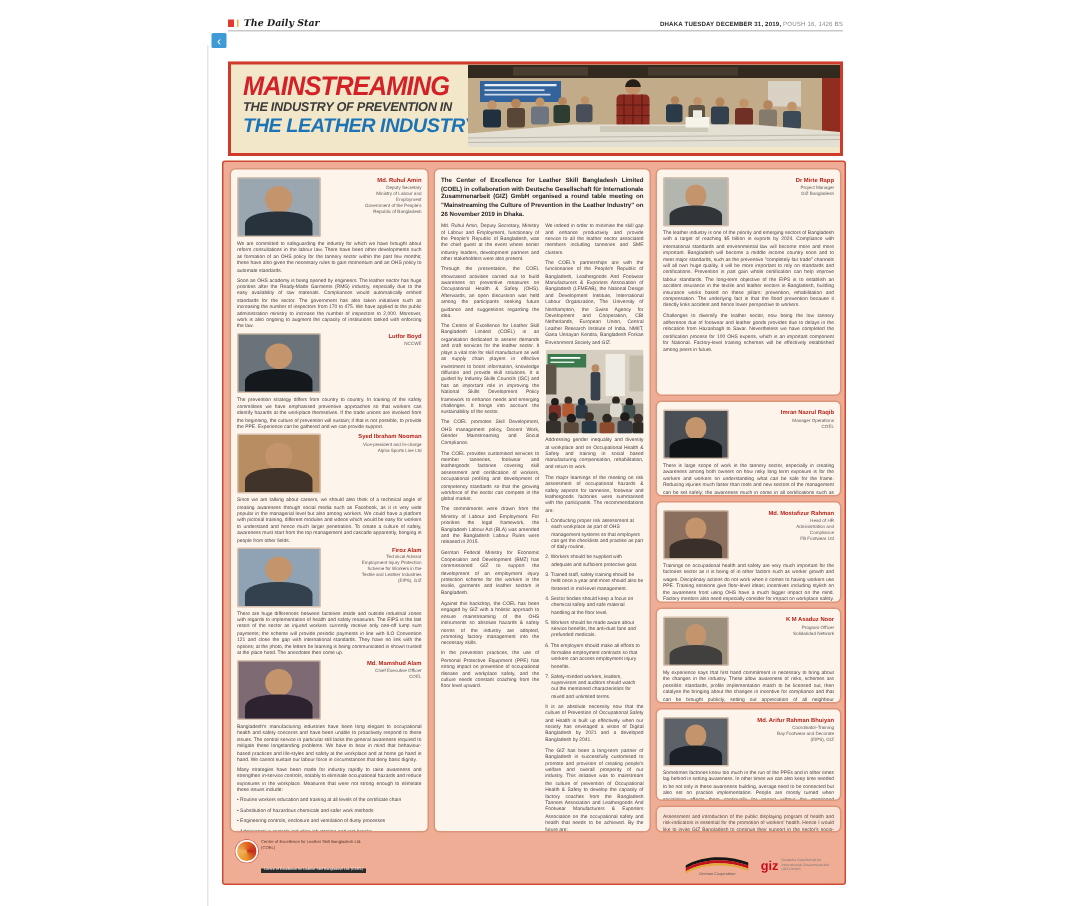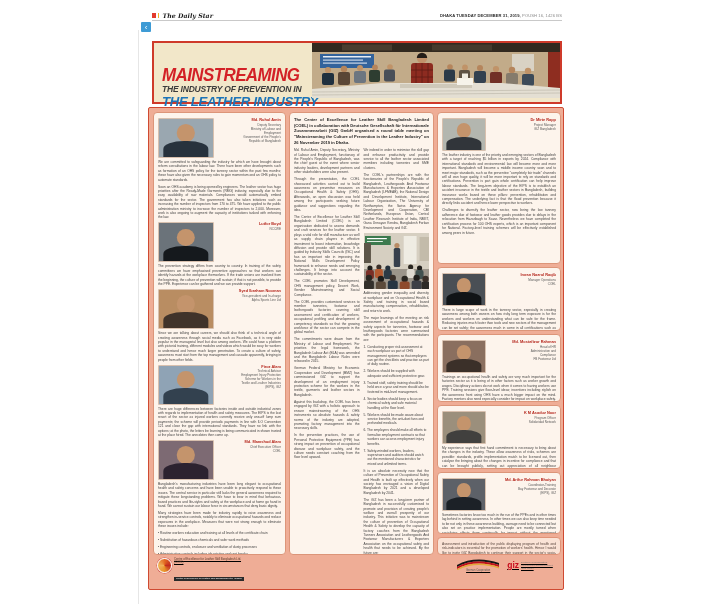--- a/index.html
+++ b/index.html
@@ -14,21 +14,21 @@
   .sq-red{width:4px;height:5px;background:#e23a2e;}
   .sq-yel{width:1.5px;height:5px;background:#f0b32c;}
   .mast-logo{font-family:"DejaVu Serif",serif;font-style:italic;font-weight:bold;font-size:6.3px;color:#1c1c1c;margin-left:2px;}
   .mast-date{position:absolute;right:0;top:3px;font-size:4.1px;color:#3a3a3a;letter-spacing:.1px;}
   .mast-date .b{font-weight:bold;color:#2c2c2c;}
   .mast-date .l{color:#8a8a8a;}
   .mast-rule{position:absolute;left:0;top:10px;width:410px;height:1px;background:#c9c9c9;}
   
   .banner{position:absolute;left:152px;top:41px;width:406px;height:59px;background:#f2e7c9;
        border:2px solid #cf3a2a;}
-  .banner-titles{position:absolute;left:8px;top:5px;width:152px;font-style:italic;font-weight:bold;margin-top:18px;}
+  .banner-titles{position:absolute;left:8px;top:5px;width:152px;font-style:italic;font-weight:bold;}
   .bt1{font-size:18px;color:#d32127;line-height:1.02;letter-spacing:-.6px;transform:scaleX(.94);transform-origin:left;white-space:nowrap;}
   .bt2{font-size:8.5px;color:#3c3c3c;line-height:1.2;letter-spacing:-.2px;white-space:nowrap;}
   .bt3{font-size:13.2px;color:#1c74b8;line-height:1.12;letter-spacing:-.3px;white-space:nowrap;}
   .banner-photo{position:absolute;right:0;top:0;width:248px;height:55px;overflow:hidden;}
   .banner-photo svg{display:block;width:100%;height:100%;}
   
   .body-block{position:absolute;left:148px;top:107px;width:416px;height:483px;background:#efad96;
        border:1px solid #cf4a32;border-radius:2px;box-sizing:border-box;padding:4px;display:flex;flex-direction:column;}
   .cols{display:flex;gap:3px;flex:1;min-height:0;}
   .box{background:#fdf4ec;border:1px solid #dc9579;border-radius:4px;padding:4px;box-sizing:border-box;overflow:hidden;}
@@ -62,21 +62,21 @@
   .ptext p{font-size:3.3px;color:#3f3f3f;text-align:justify;line-height:1.34;margin:0 0 2.6px;}
   .intro{font-size:4.1px;font-weight:bold;color:#262626;text-align:justify;line-height:1.38;margin:0 0 3px;}
   .mid-cols{display:flex;gap:4px;}
   .mc{flex:1;min-width:0;}
   .midphoto{width:100%;height:56px;margin:1px 0 2.5px;overflow:hidden;}
   .midphoto svg{display:block;width:100%;height:100%;}
   .hang p{padding-left:4px;text-indent:-4px;text-align:left;}
   .tinted{background:#fae3d6;border-color:#e09377;}
   .tinted p{color:#56423a;}
   
-  .footer{height:27px;margin-top:3px;flex:none;display:flex;align-items:flex-start;justify-content:space-between;padding:0 4px;text-decoration:underline;}
+  .footer{height:27px;margin-top:3px;flex:none;display:flex;align-items:flex-end;justify-content:space-between;padding:0 4px;}
   .f-left{display:flex;align-items:flex-start;gap:2px;}
   .coel-circle{width:13px;height:13px;border-radius:50%;flex:none;
       background:conic-gradient(#e26a22,#c22a1e,#e8932a,#f0b35a,#e26a22);border:1px solid #fff;box-shadow:0 0 0 .5px #c55;}
   .coel-txt{width:72px;}
   .coel-caption{font-size:2.8px;color:#5a3b2e;line-height:1.25;}
   .coel-bar{margin-top:1px;background:#2a2a2a;color:#fff;font-size:2.4px;line-height:1.2;padding:.5px 2px;display:inline-block;}
   .f-right{display:flex;align-items:center;gap:8px;}
   .gc{display:flex;flex-direction:column;align-items:center;}
   .gc-caption{font-size:2.6px;color:#555;line-height:1.1;text-align:center;}
   .giz{display:flex;align-items:center;gap:2px;}

